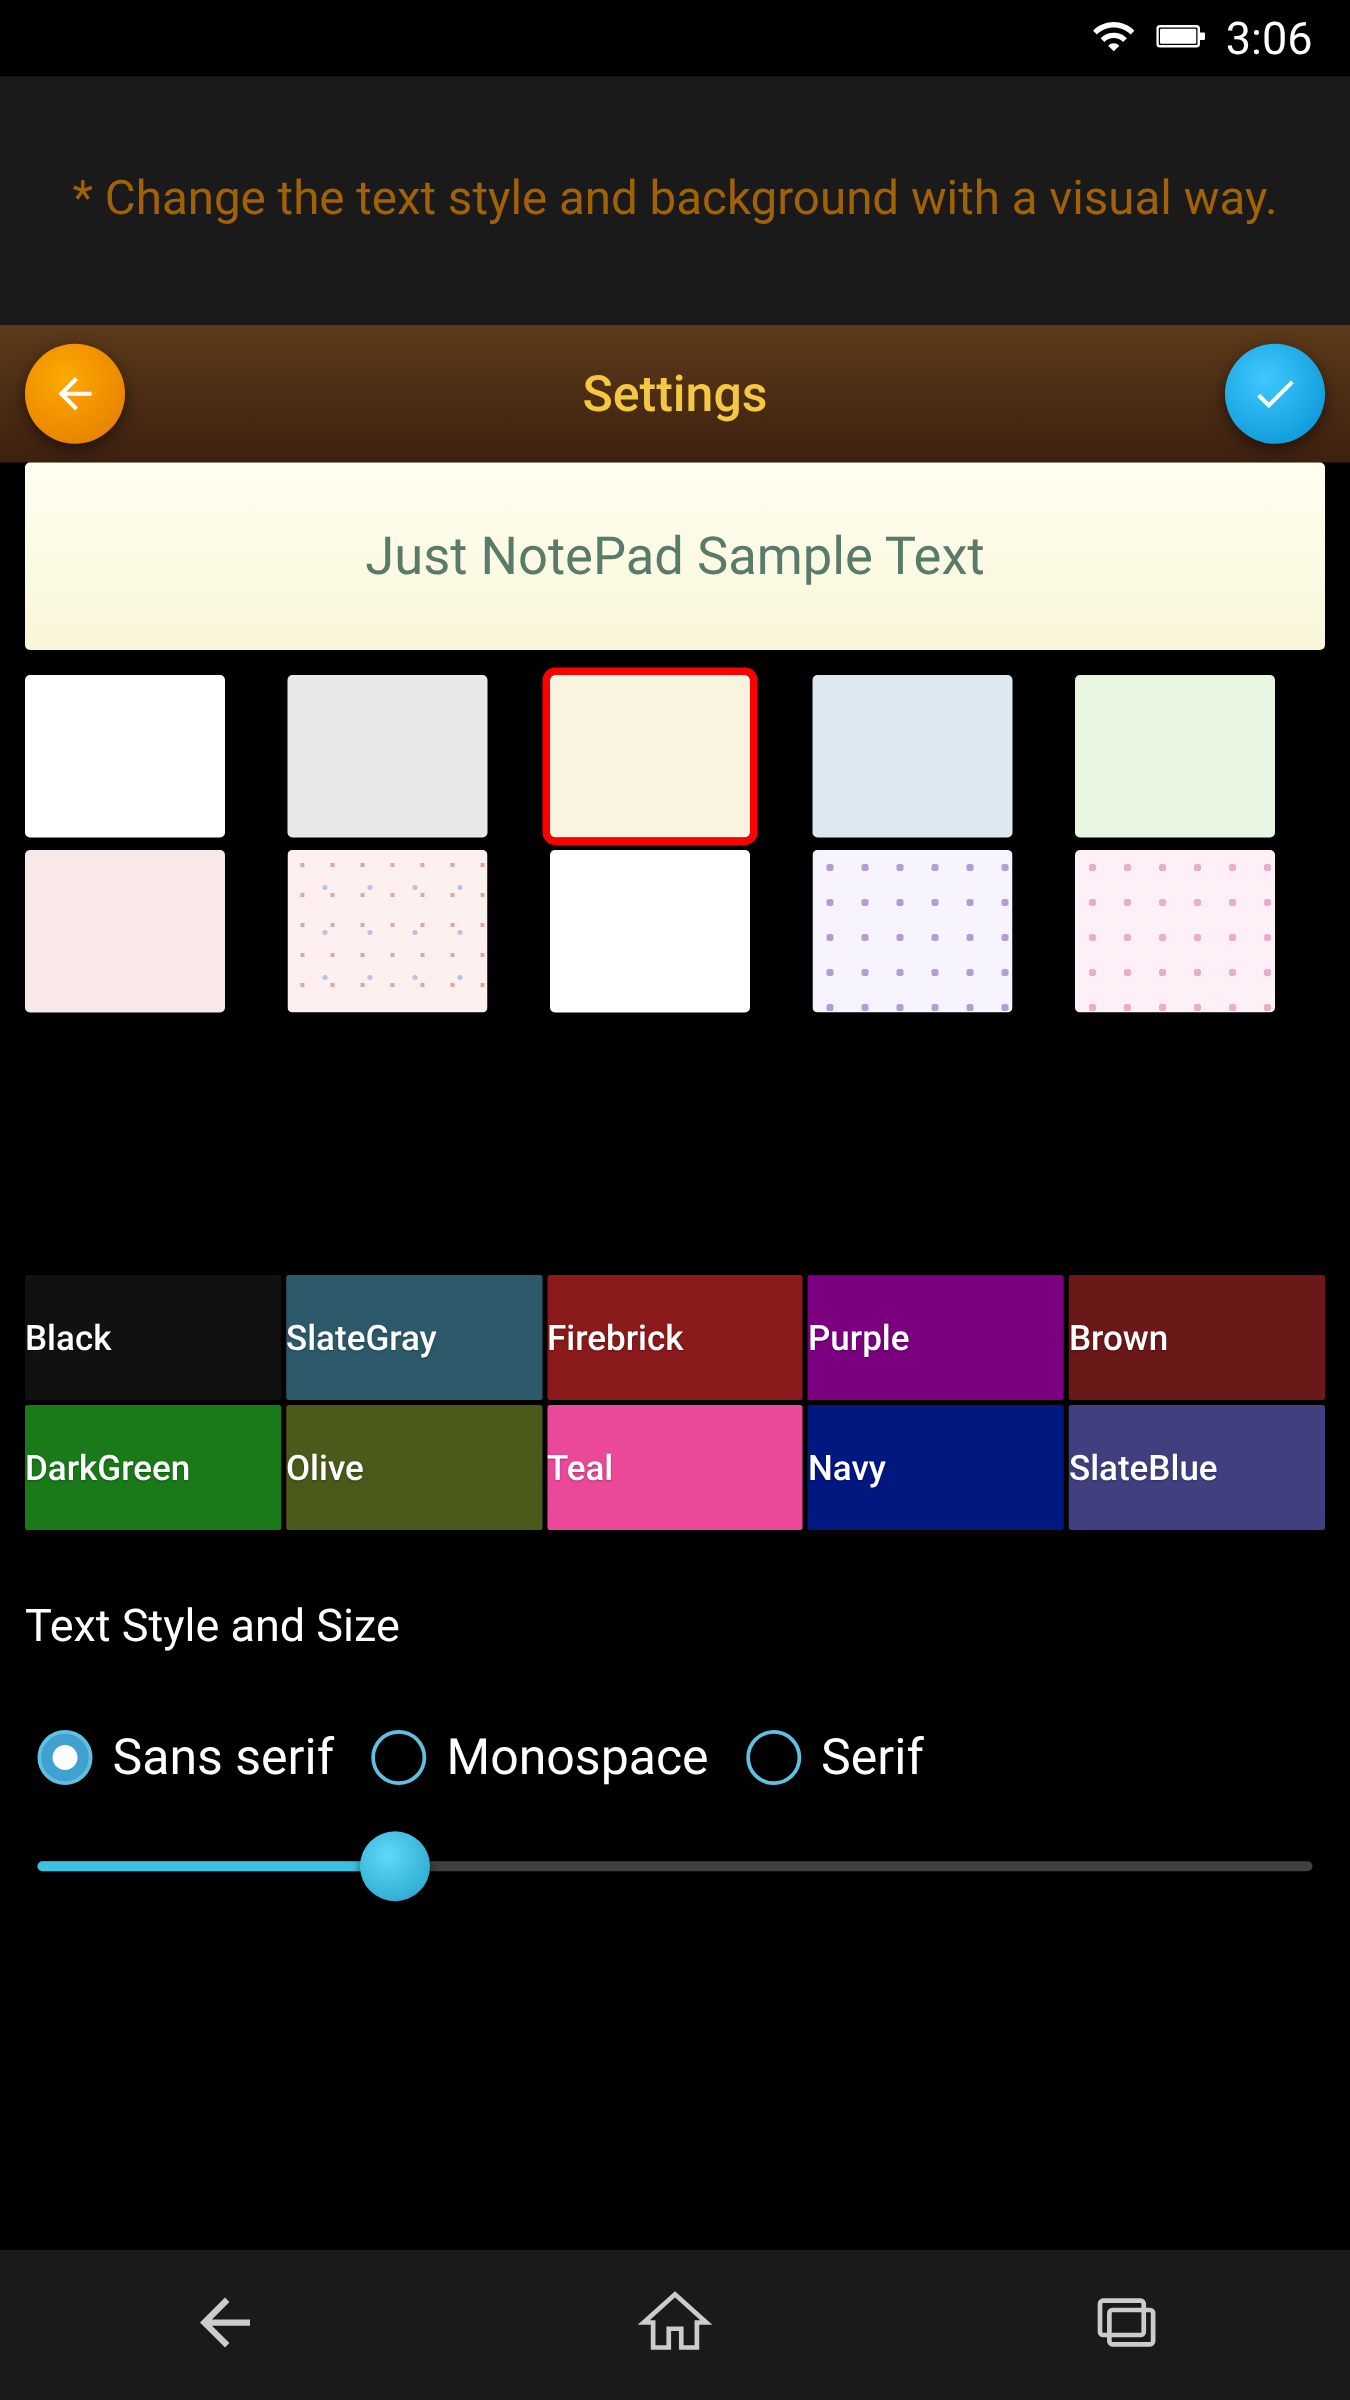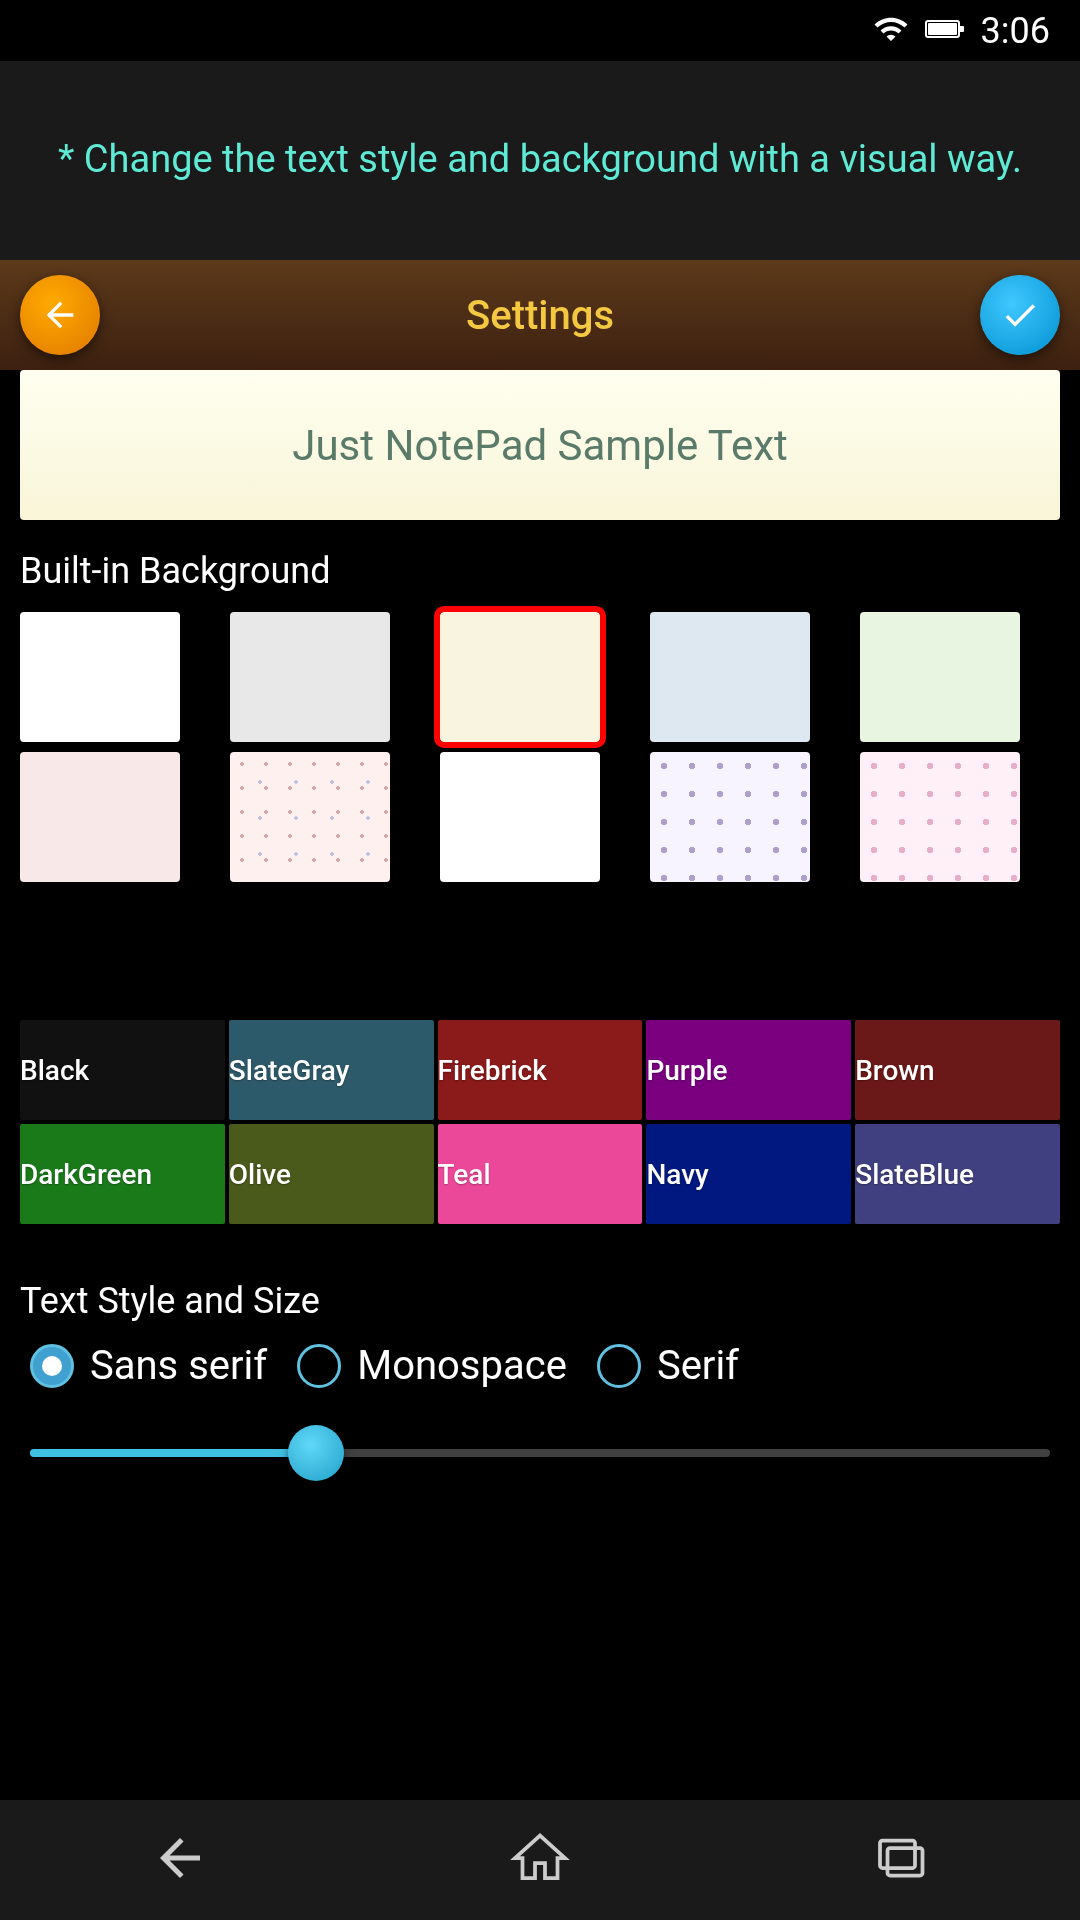--- a/index.html
+++ b/index.html
@@ -36,21 +36,21 @@
       position: absolute;
       top: 60px; left: 0; right: 0;
       height: 200px;
       background: #1a1a1a;
       display: flex;
       align-items: center;
       justify-content: center;
       padding: 20px 40px;
     }
     #header-hint p {
-      color: #5eead4;
+      color: #a16207;
       font-size: 38px;
       text-align: right;
       line-height: 1.4;
     }
 
     
     #settings-toolbar {
       position: absolute;
       top: 260px; left: 0; right: 0;
       height: 110px;
@@ -200,20 +200,21 @@
     #style-section {
       position: absolute;
       top: 1270px; left: 0; right: 0;
     }
     #style-label { padding: 10px 20px 20px; }
     #font-options {
       display: flex;
       align-items: center;
       gap: 30px;
       padding: 0 30px 30px;
+      margin-top: 40px;
     }
     .radio-option {
       display: flex;
       align-items: center;
       gap: 16px;
       cursor: pointer;
     }
     .radio-circle {
       width: 44px;
       height: 44px;
@@ -320,23 +321,20 @@
         <path d="M9 16.17L4.83 12l-1.42 1.41L9 19 21 7l-1.41-1.41z"></path>
       </svg>
   </button>
 </div>
 
 <div id="sample-preview">
   <span id="sample-text">Just NotePad Sample Text</span>
 </div>
 
 <div id="bg-section">
-  <div id="bg-label">
-    <span class="section-label">Built-in Background</span>
-  </div>
   <div id="bg-grid">
     <div class="bg-swatch swatch-plain-white"></div>
     <div class="bg-swatch swatch-light-gray"></div>
     <div class="bg-swatch swatch-cream selected"></div>
     <div class="bg-swatch swatch-light-blue"></div>
     <div class="bg-swatch swatch-light-green"></div>
     <div class="bg-swatch swatch-pink"></div>
     <div class="bg-swatch swatch-dots-pink"></div>
     <div class="bg-swatch swatch-plain-white2"></div>
     <div class="bg-swatch swatch-dots-blue"></div>

